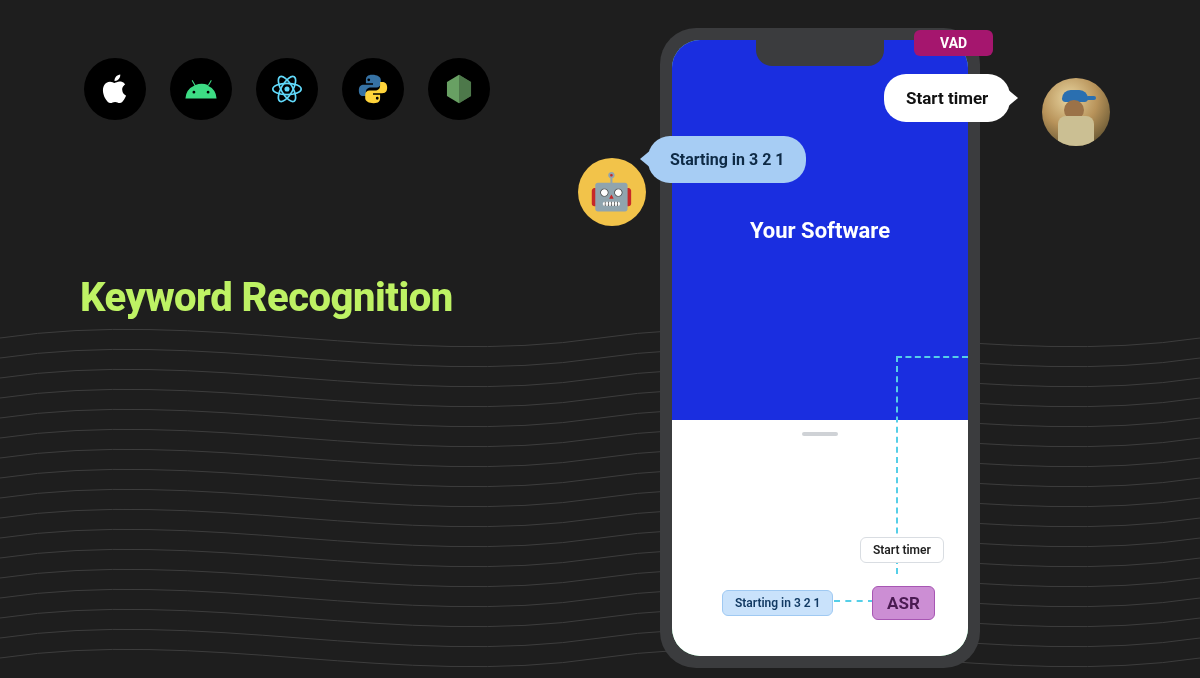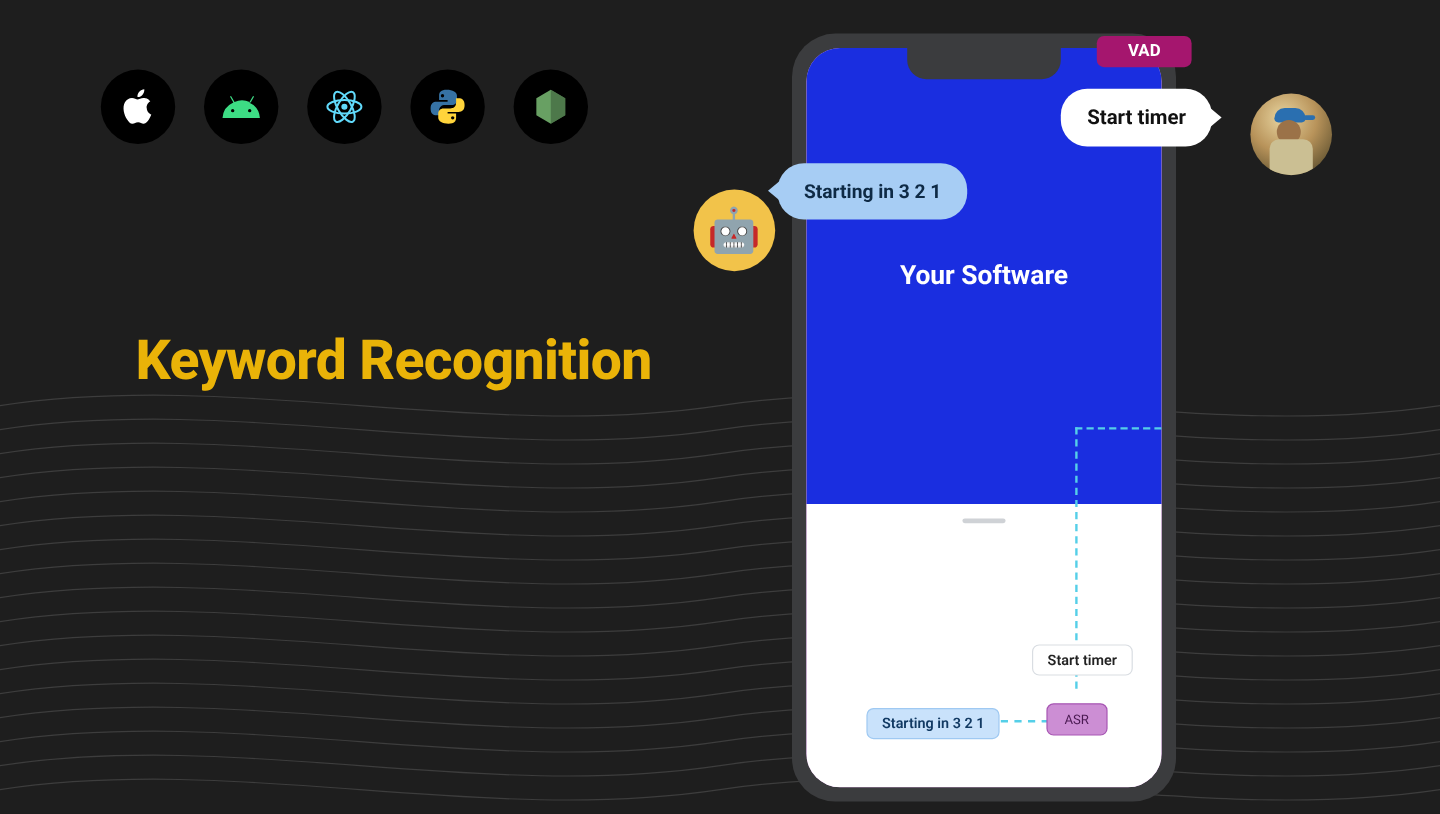--- a/index.html
+++ b/index.html
@@ -38,44 +38,43 @@
   align-items: center;
   justify-content: center;
 }
 .platform-chip svg { width: 34px; height: 34px; }
 
 
 .heading {
   position: absolute;
   left: 80px;
   top: 274px;
-  font-size: 46px;
+  font-size: 40px;
   font-weight: 800;
-  color: #eab308;
+  color: #bef264;
   letter-spacing: -0.5px;
-  margin-left: 33px;
 }
 
 
 .phone {
   position: absolute;
   left: 660px;
   top: 28px;
   width: 320px;
   height: 640px;
   border-radius: 36px;
   background: #3b3c3e;
   padding: 12px;
 }
 .phone-inner {
   width: 100%; height: 100%;
   border-radius: 28px;
   overflow: hidden;
   position: relative;
-  background: #f0abfc;
+  background: #86efac;
 }
 .notch {
   position: absolute;
   top: 0; left: 50%;
   transform: translateX(-50%);
   width: 128px; height: 26px;
   background: #3b3c3e;
   border-radius: 0 0 16px 16px;
   z-index: 5;
 }
@@ -127,22 +126,22 @@
   border-top: 2px dashed #55cfe8;
 }
 
 
 .chip-asr {
   position: absolute;
   top: 546px; left: 200px;
   background: #cc8ed4;
   border: 1px solid #a756b3;
   color: #4a1a52;
-  font-weight: 400;
-  font-size: 11px;
+  font-weight: 700;
+  font-size: 17px;
   padding: 6px 14px;
   border-radius: 6px;
 }
 .chip-st {
   position: absolute;
   top: 497px; left: 188px;
   background: #fff;
   border: 1px solid #d9dde2;
   color: #222;
   font-weight: 600;

